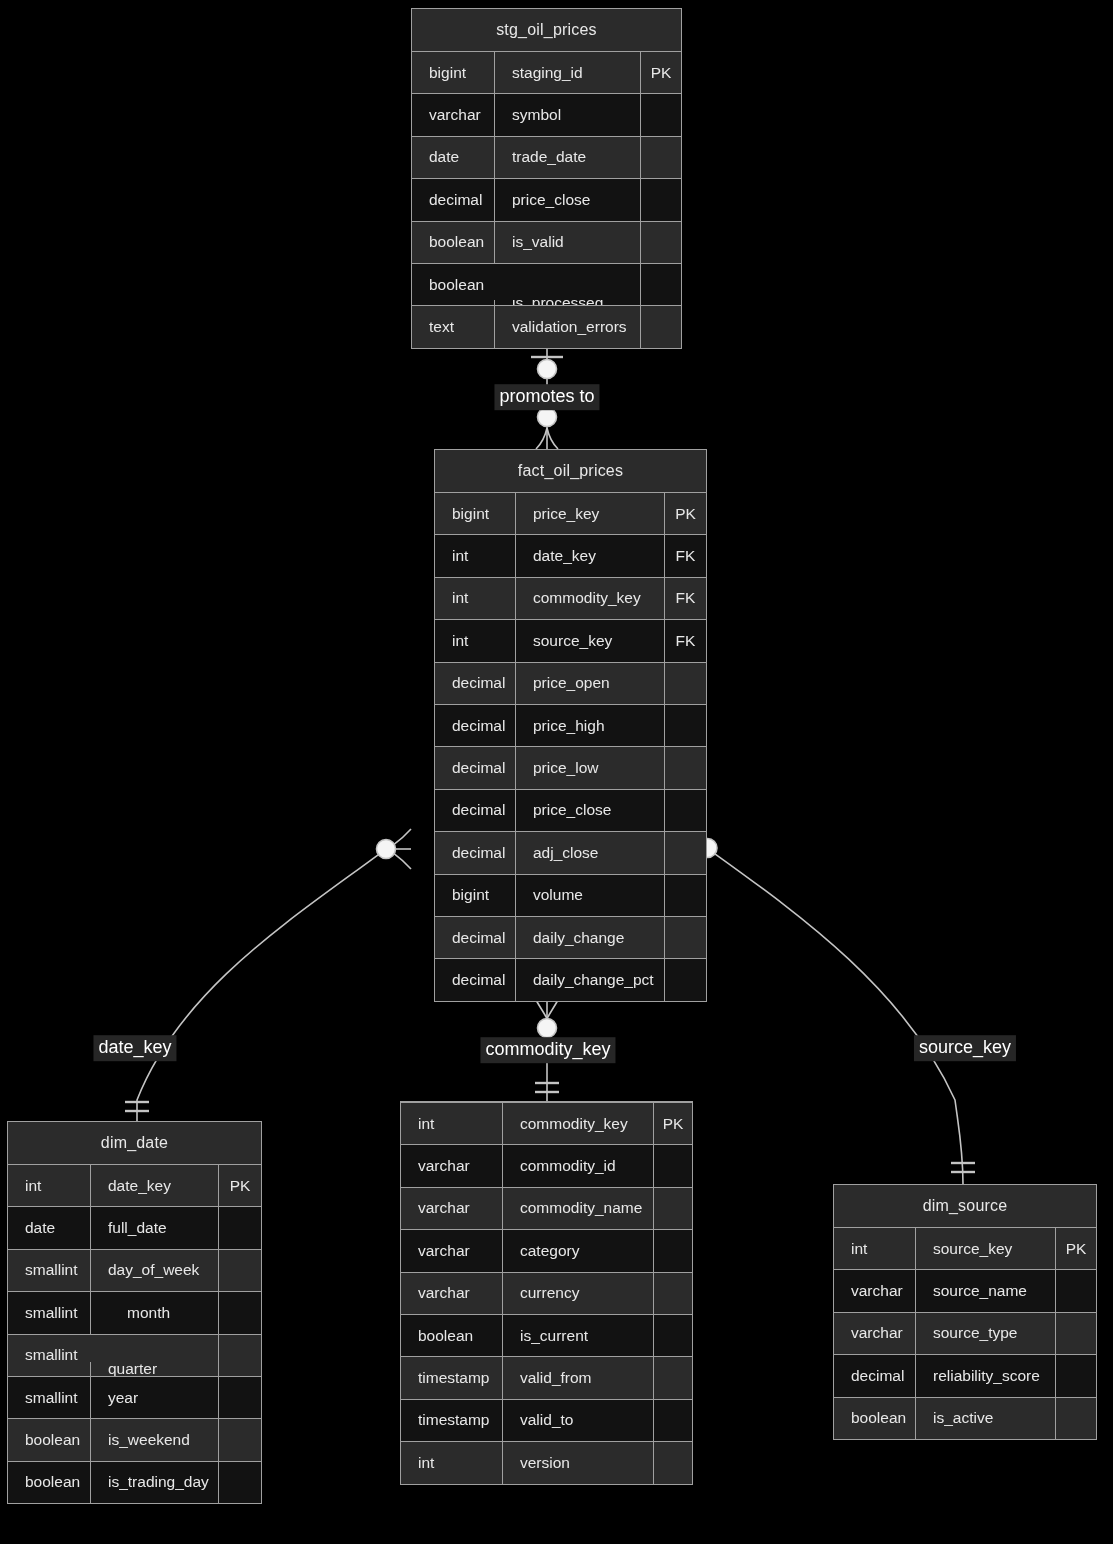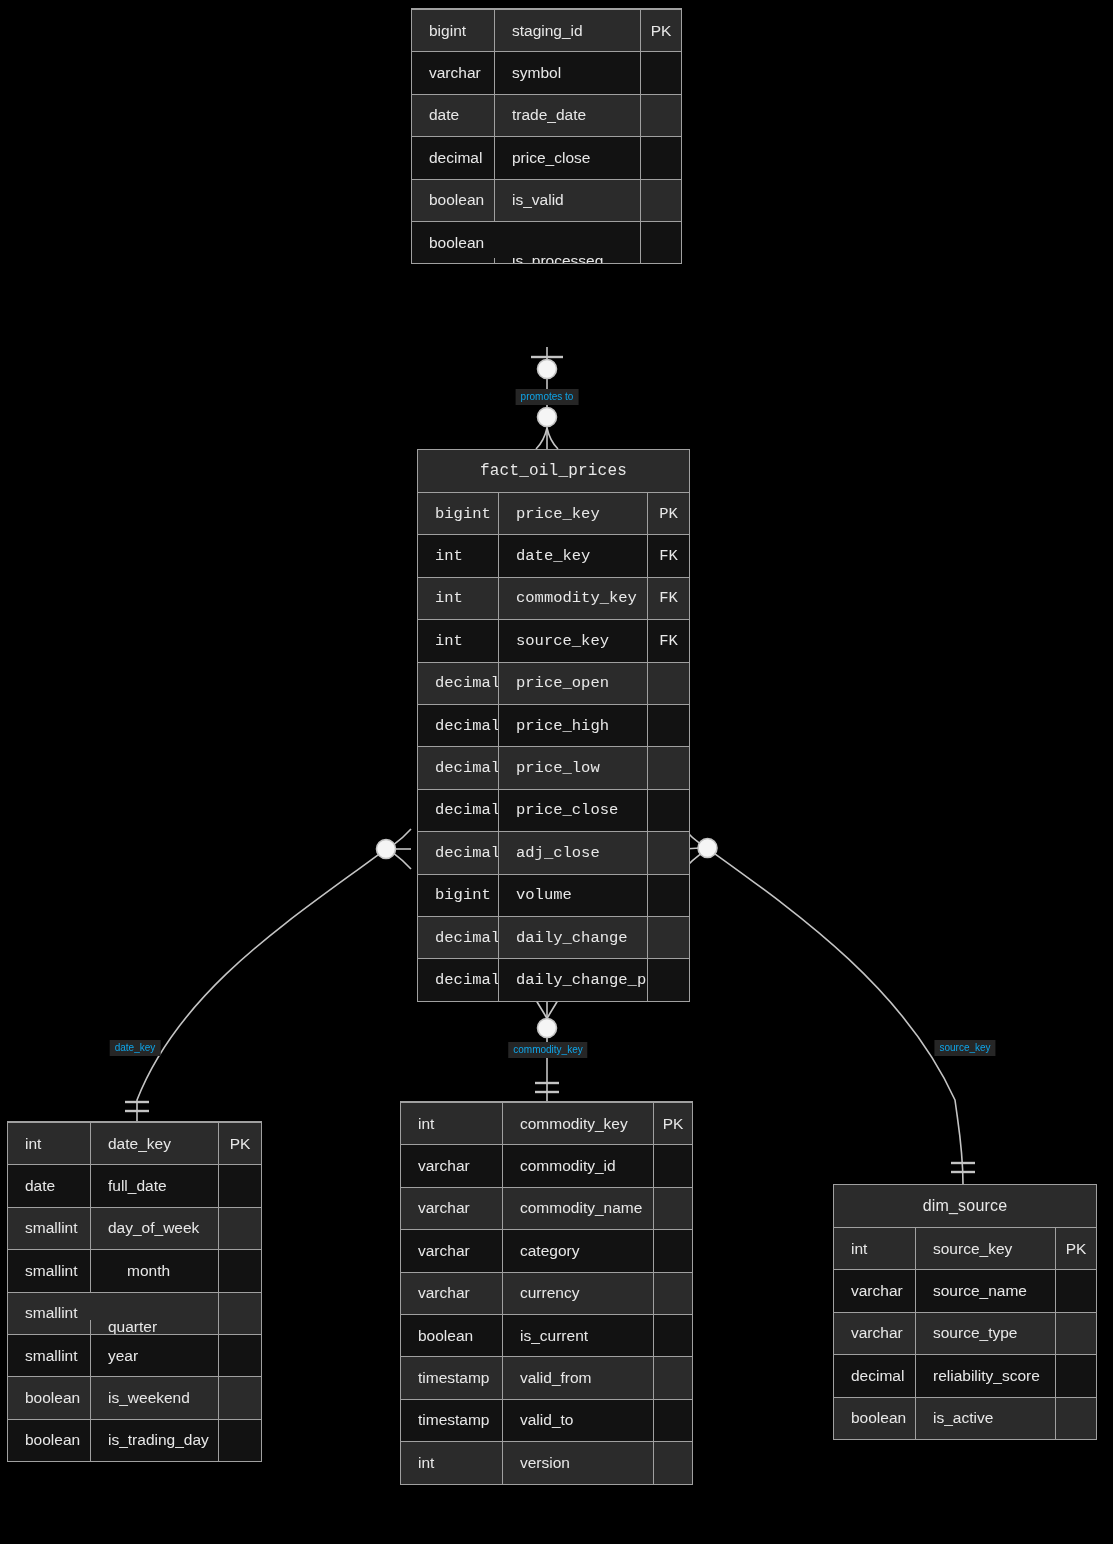--- a/index.html
+++ b/index.html
@@ -45,22 +45,22 @@
     white-space: nowrap;
   }
   .cell + .cell { border-left: 1px solid #a0a0a0; }
   .attr-key { flex: 1; padding-left: 0; justify-content: center; }
 
   .edge-label {
     position: absolute;
     z-index: 3;
     transform: translate(-50%, -50%);
     background: #262626;
-    color: #0ea5e9;
-    font-size: 10px;
+    color: #ffffff;
+    font-size: 18px;
     line-height: 1.2;
     padding: 2px 5px;
     white-space: nowrap;
   }
 </style>
 </head>
 <body>
 
 <div class="canvas">
 
@@ -116,20 +116,21 @@
       <circle cx="707.5" cy="848" r="9.5" fill="#f5f5f5"></circle>
       <path d="M714.5 853.5 C 800 915, 905 990, 955 1100 C 959 1130 963 1150 963 1184"></path>
       <g stroke-width="2.4">
         <path d="M951 1163 L975 1163"></path>
         <path d="M951 1172 L975 1172"></path>
       </g>
     </g>
   </svg>
 
   <div class="entity" style="left:411px; top:8px; width:271px;">
+      <div class="entity-title">stg_oil_prices</div>
       <div class="rows">
         <div class="attr-row">
           <div class="cell attr-type" style="width: 82px;">bigint</div>
           <div class="cell attr-name" style="width: 146px;">staging_id</div>
           <div class="cell attr-key">PK</div>
         </div>
         <div class="attr-row">
           <div class="cell attr-type" style="width: 82px;">varchar</div>
           <div class="cell attr-name" style="width: 146px;">symbol</div>
           <div class="cell attr-key"></div>
@@ -147,24 +148,29 @@
         <div class="attr-row">
           <div class="cell attr-type" style="width: 82px;">boolean</div>
           <div class="cell attr-name" style="width: 146px;">is_valid</div>
           <div class="cell attr-key"></div>
         </div>
         <div class="attr-row">
           <div class="cell attr-type" style="width: 82px;">boolean</div>
           <div class="cell attr-name" style="width: 146px; margin-top: 36px;">is_processed</div>
           <div class="cell attr-key"></div>
         </div>
-      </div>
-    </div>
-
-  <div class="entity" style="left:417px; top:449px; width:273px;font-family:Liberation Mono, monospace;">
+        <div class="attr-row">
+          <div class="cell attr-type" style="width: 82px;">text</div>
+          <div class="cell attr-name" style="width: 146px;">validation_errors</div>
+          <div class="cell attr-key"></div>
+        </div>
+      </div>
+    </div>
+
+  <div class="entity" style="left:434px; top:449px; width:273px;">
       <div class="entity-title">fact_oil_prices</div>
       <div class="rows">
         <div class="attr-row">
           <div class="cell attr-type" style="width: 80px;">bigint</div>
           <div class="cell attr-name" style="width: 149px;">price_key</div>
           <div class="cell attr-key">PK</div>
         </div>
         <div class="attr-row">
           <div class="cell attr-type" style="width: 80px;">int</div>
           <div class="cell attr-name" style="width: 149px;">date_key</div>
@@ -217,20 +223,21 @@
         </div>
         <div class="attr-row">
           <div class="cell attr-type" style="width: 80px;">decimal</div>
           <div class="cell attr-name" style="width: 149px;">daily_change_pct</div>
           <div class="cell attr-key"></div>
         </div>
       </div>
     </div>
 
   <div class="entity" style="left:7px; top:1121px; width:255px;">
+      <div class="entity-title">dim_date</div>
       <div class="rows">
         <div class="attr-row">
           <div class="cell attr-type" style="width: 82px;">int</div>
           <div class="cell attr-name" style="width: 128px;">date_key</div>
           <div class="cell attr-key">PK</div>
         </div>
         <div class="attr-row">
           <div class="cell attr-type" style="width: 82px;">date</div>
           <div class="cell attr-name" style="width: 128px;">full_date</div>
           <div class="cell attr-key"></div>

